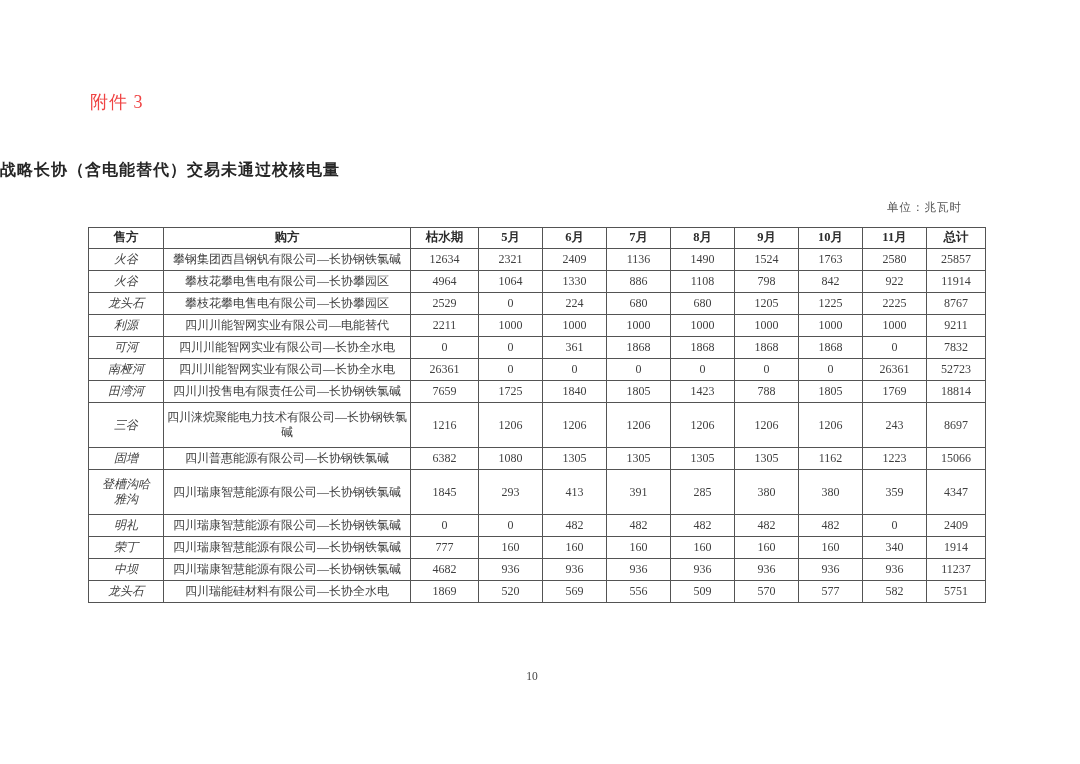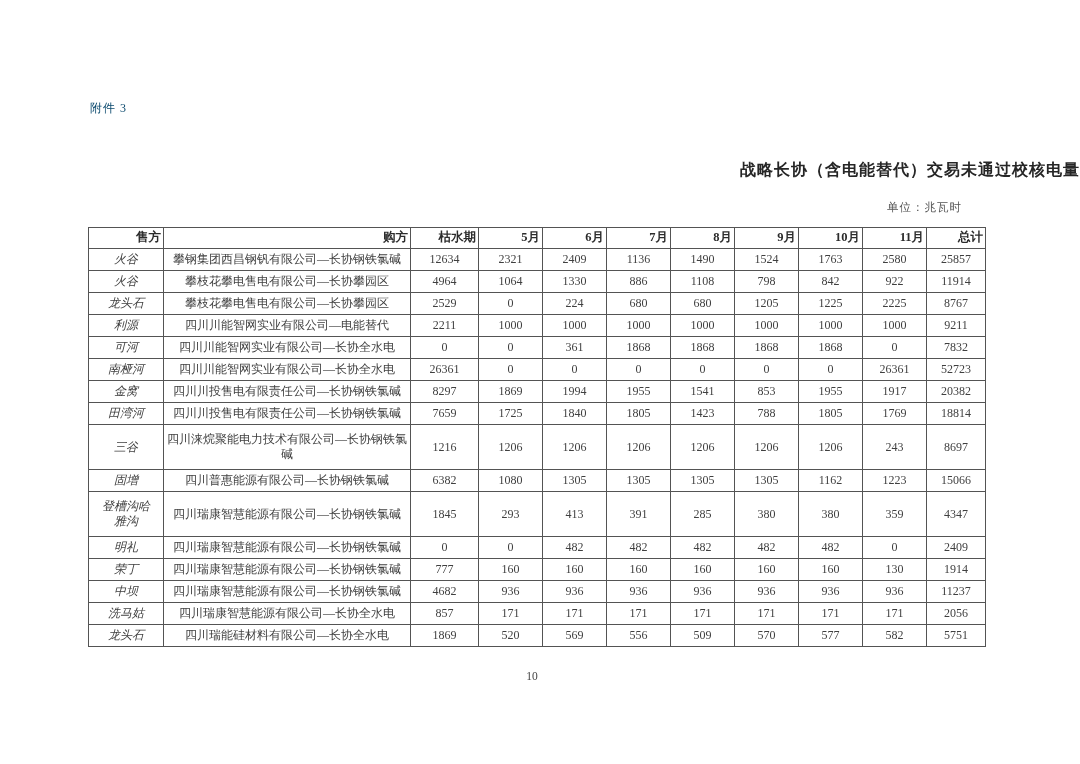--- a/index.html
+++ b/index.html
@@ -5,26 +5,26 @@
   html,body{margin:0;padding:0;}
   body{
     width:1080px;height:764px;
     background:#ffffff;
     font-family:"Liberation Serif","DejaVu Serif",serif;
     color:#3d3d3d;
     position:relative;
     overflow:hidden;
   }
   .attachment-label{
-    position:absolute;left:90px;top:100px;
-    font-size:12px;color:#0c4a6e;letter-spacing:1px;
+    position:absolute;left:90px;top:90px;
+    font-size:18px;color:#ef4444;letter-spacing:1px;
   }
   .doc-title{
     position:absolute;left:0;top:160px;width:1080px;
-    text-align:right;
+    text-align:left;
     font-family:"DejaVu Sans","Liberation Sans",sans-serif;
     font-weight:bold;font-size:16px;color:#262626;letter-spacing:1px;
   }
   .unit-note{
     position:absolute;right:118px;top:200px;
     font-size:11.5px;color:#555555;letter-spacing:1px;
   }
   .page-number{
     position:absolute;left:0;top:670px;width:1064px;
     text-align:center;font-size:11.5px;color:#444444;
@@ -43,21 +43,20 @@
     vertical-align:middle;
     height:21px;
     padding:0 2px;
     line-height:1.25;
     overflow:hidden;
     font-weight:normal;
   }
   table.data-table th{
     font-weight:bold;color:#2c2c2c;font-size:12.5px;
     height:20px;
-    text-align:right;
   }
   table.data-table tr.tall td{height:44px;}
   td.seller{white-space:pre-line;font-style:italic;}
   td.buyer{font-size:12px;}
 </style>
 </head>
 <body>
 
 <div class="attachment-label">附件 3</div>
 
@@ -167,33 +166,20 @@
         <td>0</td>
         <td>0</td>
         <td>0</td>
         <td>0</td>
         <td>0</td>
         <td>0</td>
         <td>26361</td>
         <td>52723</td>
       </tr>
       <tr>
-        <td class="seller">金窝</td>
-        <td class="buyer">四川川投售电有限责任公司—长协钢铁氯碱</td>
-        <td>8297</td>
-        <td>1869</td>
-        <td>1994</td>
-        <td>1955</td>
-        <td>1541</td>
-        <td>853</td>
-        <td>1955</td>
-        <td>1917</td>
-        <td>20382</td>
-      </tr>
-      <tr>
         <td class="seller">田湾河</td>
         <td class="buyer">四川川投售电有限责任公司—长协钢铁氯碱</td>
         <td>7659</td>
         <td>1725</td>
         <td>1840</td>
         <td>1805</td>
         <td>1423</td>
         <td>788</td>
         <td>1805</td>
         <td>1769</td>
@@ -255,48 +241,35 @@
       <tr>
         <td class="seller">荣丁</td>
         <td class="buyer">四川瑞康智慧能源有限公司—长协钢铁氯碱</td>
         <td>777</td>
         <td>160</td>
         <td>160</td>
         <td>160</td>
         <td>160</td>
         <td>160</td>
         <td>160</td>
-        <td>130</td>
+        <td>340</td>
         <td>1914</td>
       </tr>
       <tr>
         <td class="seller">中坝</td>
         <td class="buyer">四川瑞康智慧能源有限公司—长协钢铁氯碱</td>
         <td>4682</td>
         <td>936</td>
         <td>936</td>
         <td>936</td>
         <td>936</td>
         <td>936</td>
         <td>936</td>
         <td>936</td>
         <td>11237</td>
-      </tr>
-      <tr>
-        <td class="seller">洗马姑</td>
-        <td class="buyer">四川瑞康智慧能源有限公司—长协全水电</td>
-        <td>857</td>
-        <td>171</td>
-        <td>171</td>
-        <td>171</td>
-        <td>171</td>
-        <td>171</td>
-        <td>171</td>
-        <td>171</td>
-        <td>2056</td>
       </tr>
       <tr>
         <td class="seller">龙头石</td>
         <td class="buyer">四川瑞能硅材料有限公司—长协全水电</td>
         <td>1869</td>
         <td>520</td>
         <td>569</td>
         <td>556</td>
         <td>509</td>
         <td>570</td>

